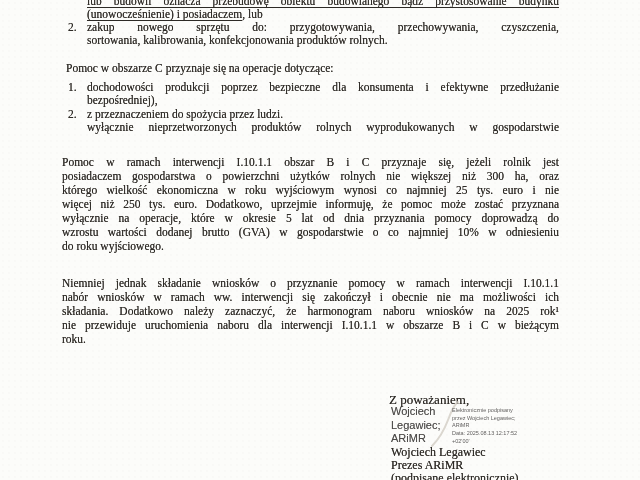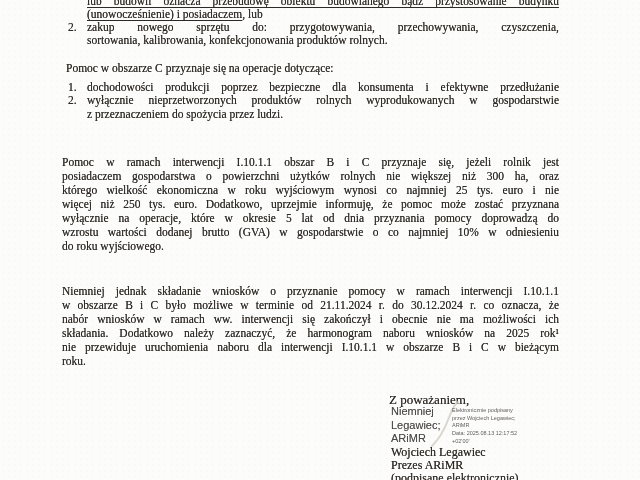--- a/index.html
+++ b/index.html
@@ -20,21 +20,21 @@
   .jfull { text-align: justify; text-align-last: justify; }
   .u { text-decoration: underline; text-decoration-thickness: 1px; text-underline-offset: 2px; }
   .ind { margin-left: 25px; }
   .li { position: relative; padding-left: 25px; }
   .li .num { position: absolute; left: 6px; top: 0; }
   
   #block-a   { left: 62px; top: -5px;  width: 497px; line-height: 13px; }
   #heading-c { left: 66px; top: 62px;  width: 497px; line-height: 13px; }
   #list-c    { left: 62px; top: 81px;  width: 497px; line-height: 13.4px; }
   #para-2    { left: 62px; top: 155px; width: 497px; line-height: 14px; }
-  #para-3    { left: 62px; top: 276px; width: 497px; line-height: 14px; margin-top: 8px; }
+  #para-3    { left: 62px; top: 276px; width: 497px; line-height: 14px; }
   #closing   { left: 389px; top: 392px; font-size: 13px;
                text-shadow: 0 0 0.5px rgba(45,40,35,0.7); }
   #digital-name {
     left: 391px; top: 405px; width: 70px; line-height: 13.5px;
     font-family: "Liberation Sans", sans-serif; font-size: 11px; color: #4c4a48;
     text-shadow: 0 0 0.6px rgba(70,70,70,0.5);
   }
   #stamp {
     left: 452px; top: 407px; width: 100px; line-height: 7.7px;
     font-family: "Liberation Sans", sans-serif; font-size: 5.5px; color: #636160;
@@ -60,55 +60,55 @@
     </div>
   </div>
 
   <div class="abs body-text" id="heading-c">Pomoc w obszarze C przyznaje się na operacje dotyczące:</div>
 
   <div class="abs body-text" id="list-c">
     <div class="li lines">
       <span class="num">1.</span>
       <div>
           <div class="line">dochodowości produkcji poprzez bezpieczne dla konsumenta i efektywne przedłużanie</div>
+          <div class="line last">bezpośredniej),</div>
         </div>
     </div>
     <div class="li lines">
       <span class="num">2.</span>
       <div>
+          <div class="line last">z przeznaczeniem do spożycia przez ludzi.</div>
           <div class="line">wyłącznie nieprzetworzonych produktów rolnych wyprodukowanych w gospodarstwie</div>
-          <div class="line last">z przeznaczeniem do spożycia przez ludzi.</div>
         </div>
     </div>
   </div>
 
   <div class="abs body-text lines" id="para-2">
       <div class="line">Pomoc w ramach interwencji I.10.1.1 obszar B i C przyznaje się, jeżeli rolnik jest</div>
       <div class="line">posiadaczem gospodarstwa o powierzchni użytków rolnych nie większej niż 300 ha, oraz</div>
       <div class="line">którego wielkość ekonomiczna w roku wyjściowym wynosi co najmniej 25 tys. euro i nie</div>
       <div class="line">więcej niż 250 tys. euro. Dodatkowo, uprzejmie informuję, że pomoc może zostać przyznana</div>
       <div class="line">wyłącznie na operacje, które w okresie 5 lat od dnia przyznania pomocy doprowadzą do</div>
       <div class="line">wzrostu wartości dodanej brutto (GVA) w gospodarstwie o co najmniej 10% w odniesieniu</div>
       <div class="line last">do roku wyjściowego.</div>
     </div>
 
   <div class="abs body-text lines" id="para-3">
       <div class="line">Niemniej jednak składanie wniosków o przyznanie pomocy w ramach interwencji I.10.1.1</div>
-      <div class="line">w obszarze B i C było możliwe w terminie od 21.11.2024 r. do 30.12.2024 r. co oznacza, że</div>
       <div class="line">nabór wniosków w ramach ww. interwencji się zakończył i obecnie nie ma możliwości ich</div>
       <div class="line">składania. Dodatkowo należy zaznaczyć, że harmonogram naboru wniosków na 2025 rok¹</div>
       <div class="line">nie przewiduje uruchomienia naboru dla interwencji I.10.1.1 w obszarze B i C w bieżącym</div>
       <div class="line last">roku.</div>
     </div>
 
   <div class="abs" id="closing">Z poważaniem,</div>
 
   <div class="abs lines" id="digital-name">
     <div>
-        <div class="line">Niemniej</div>
+        <div class="line">Wojciech</div>
         <div class="line">Legawiec;</div>
         <div class="line last">ARiMR</div>
       </div>
   </div>
 
   <svg class="abs" id="swoosh" width="34" height="52" viewBox="0 0 34 52">
     <path d="M4,48 Q14,38 20,22 T30,4" fill="none" stroke="#d2cdc4" stroke-width="2" stroke-linecap="round" opacity="0.8"></path>
   </svg>
 
   <div class="abs" id="stamp">

